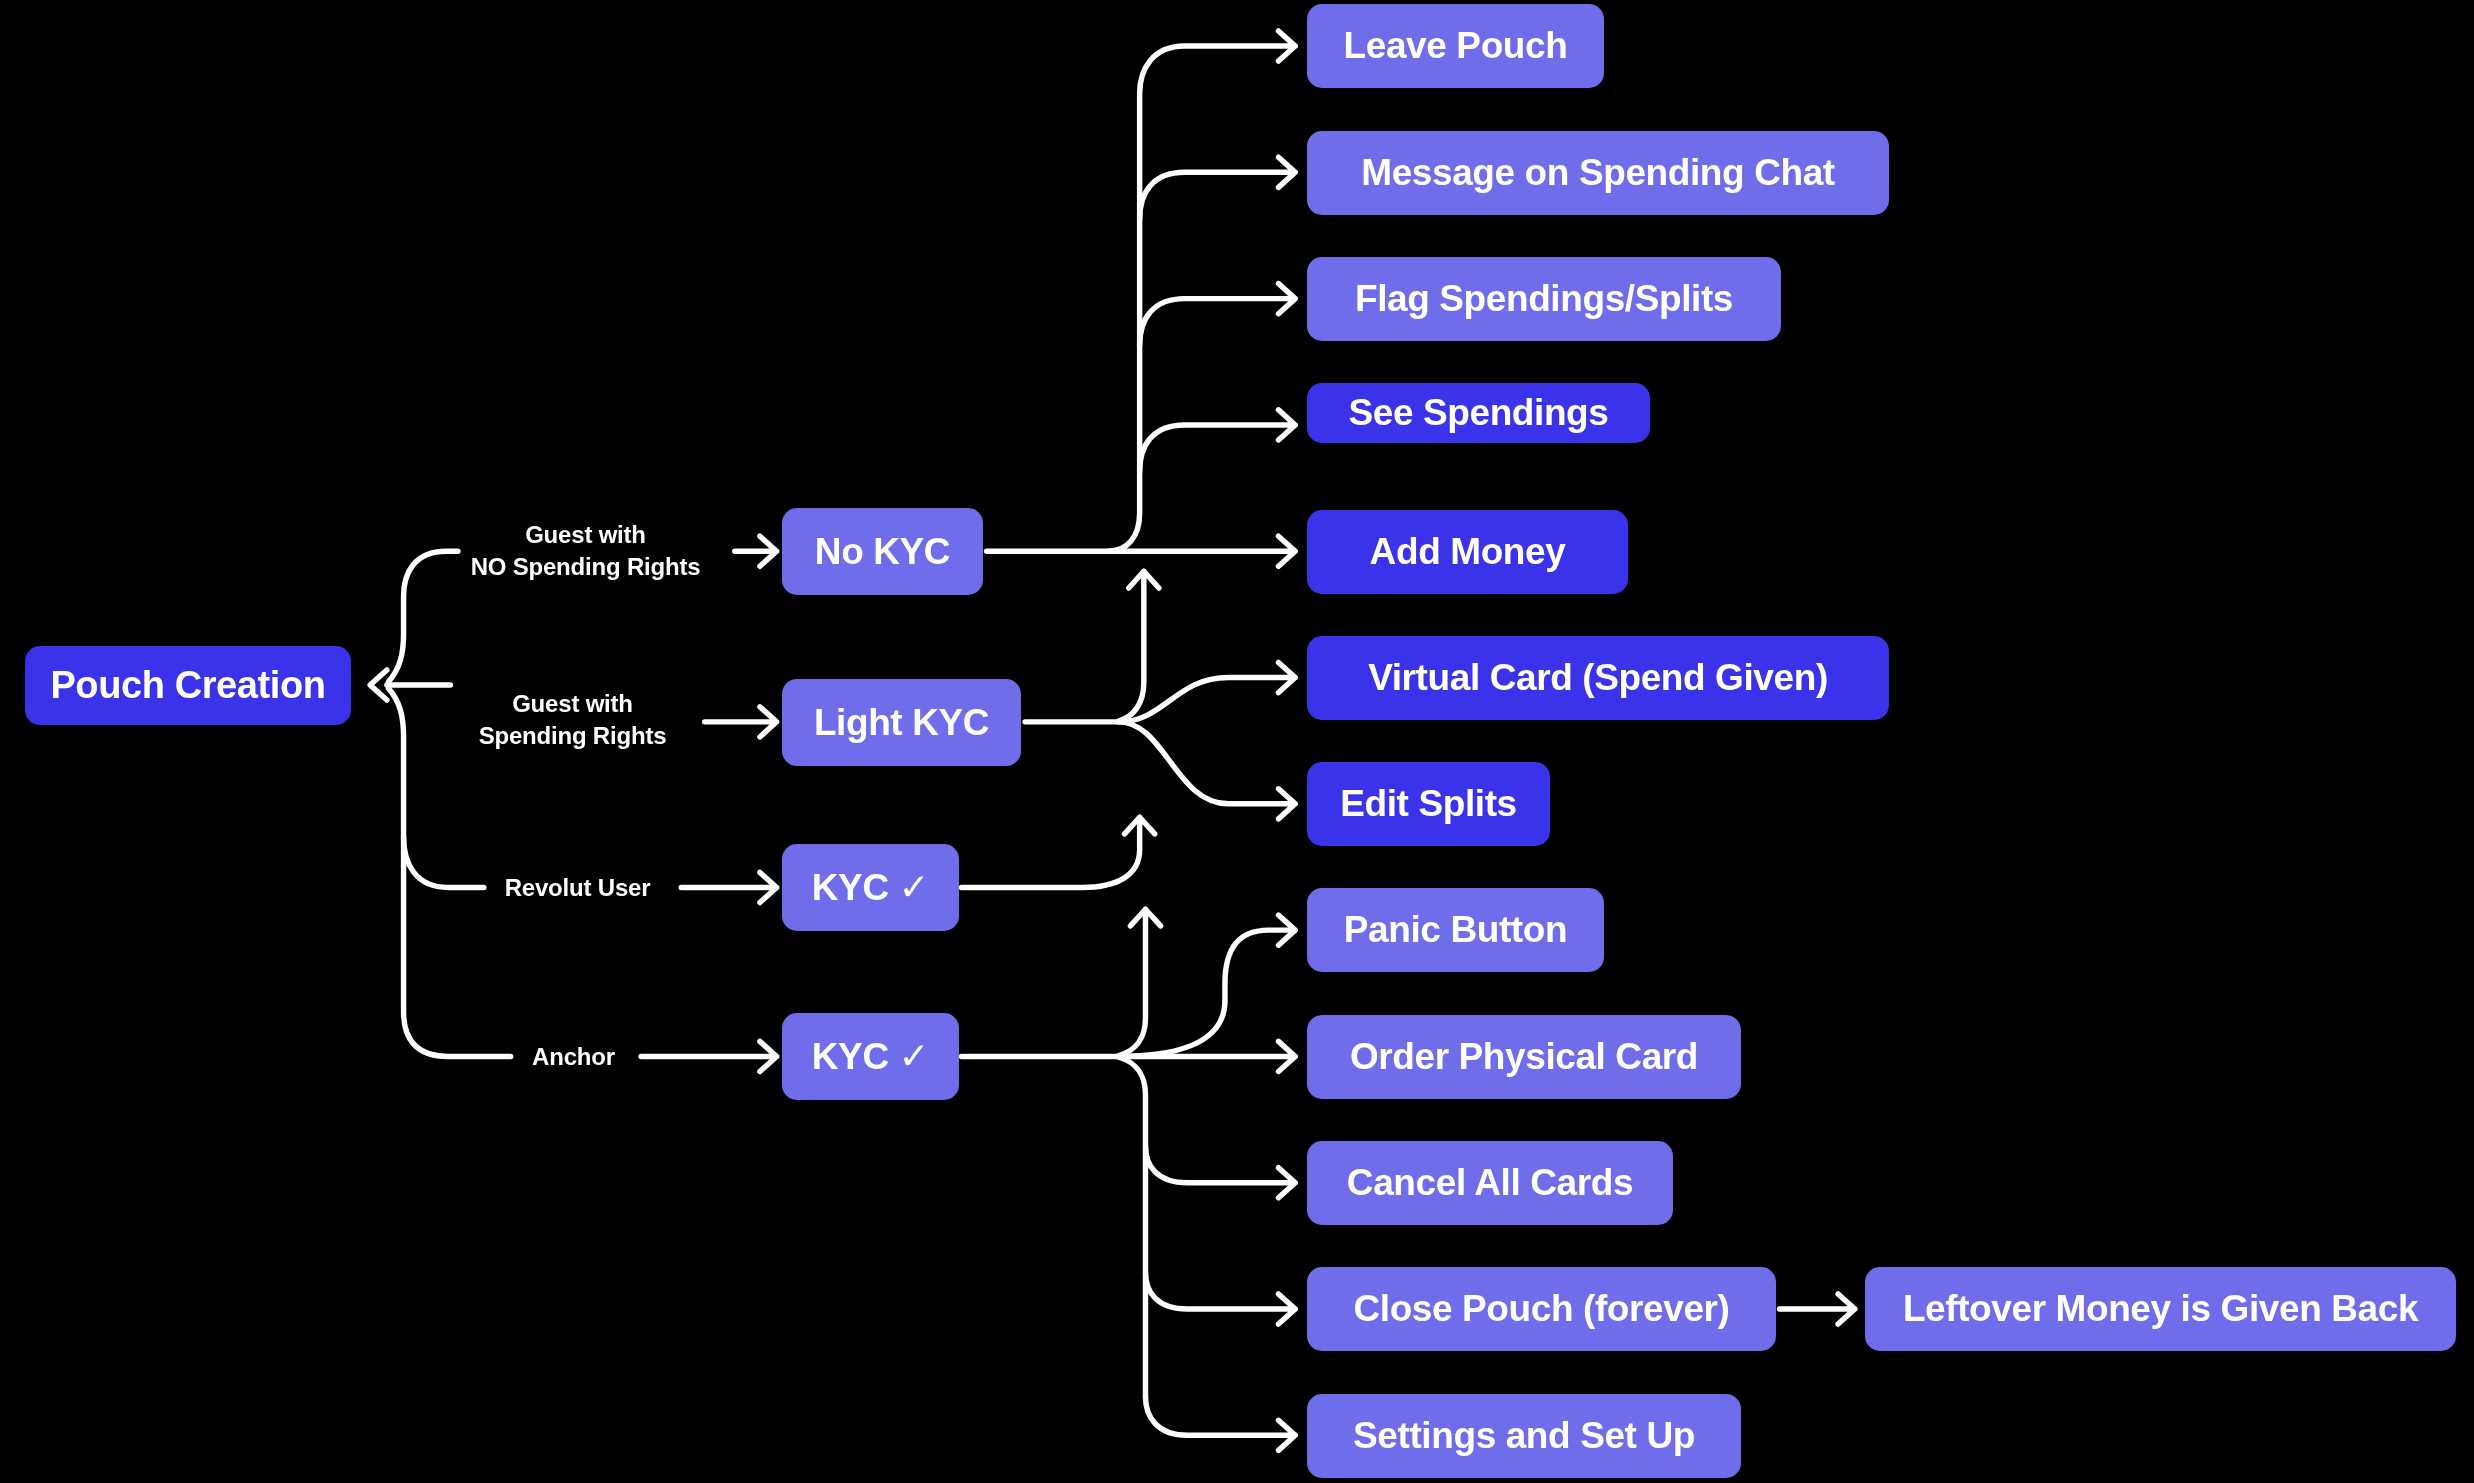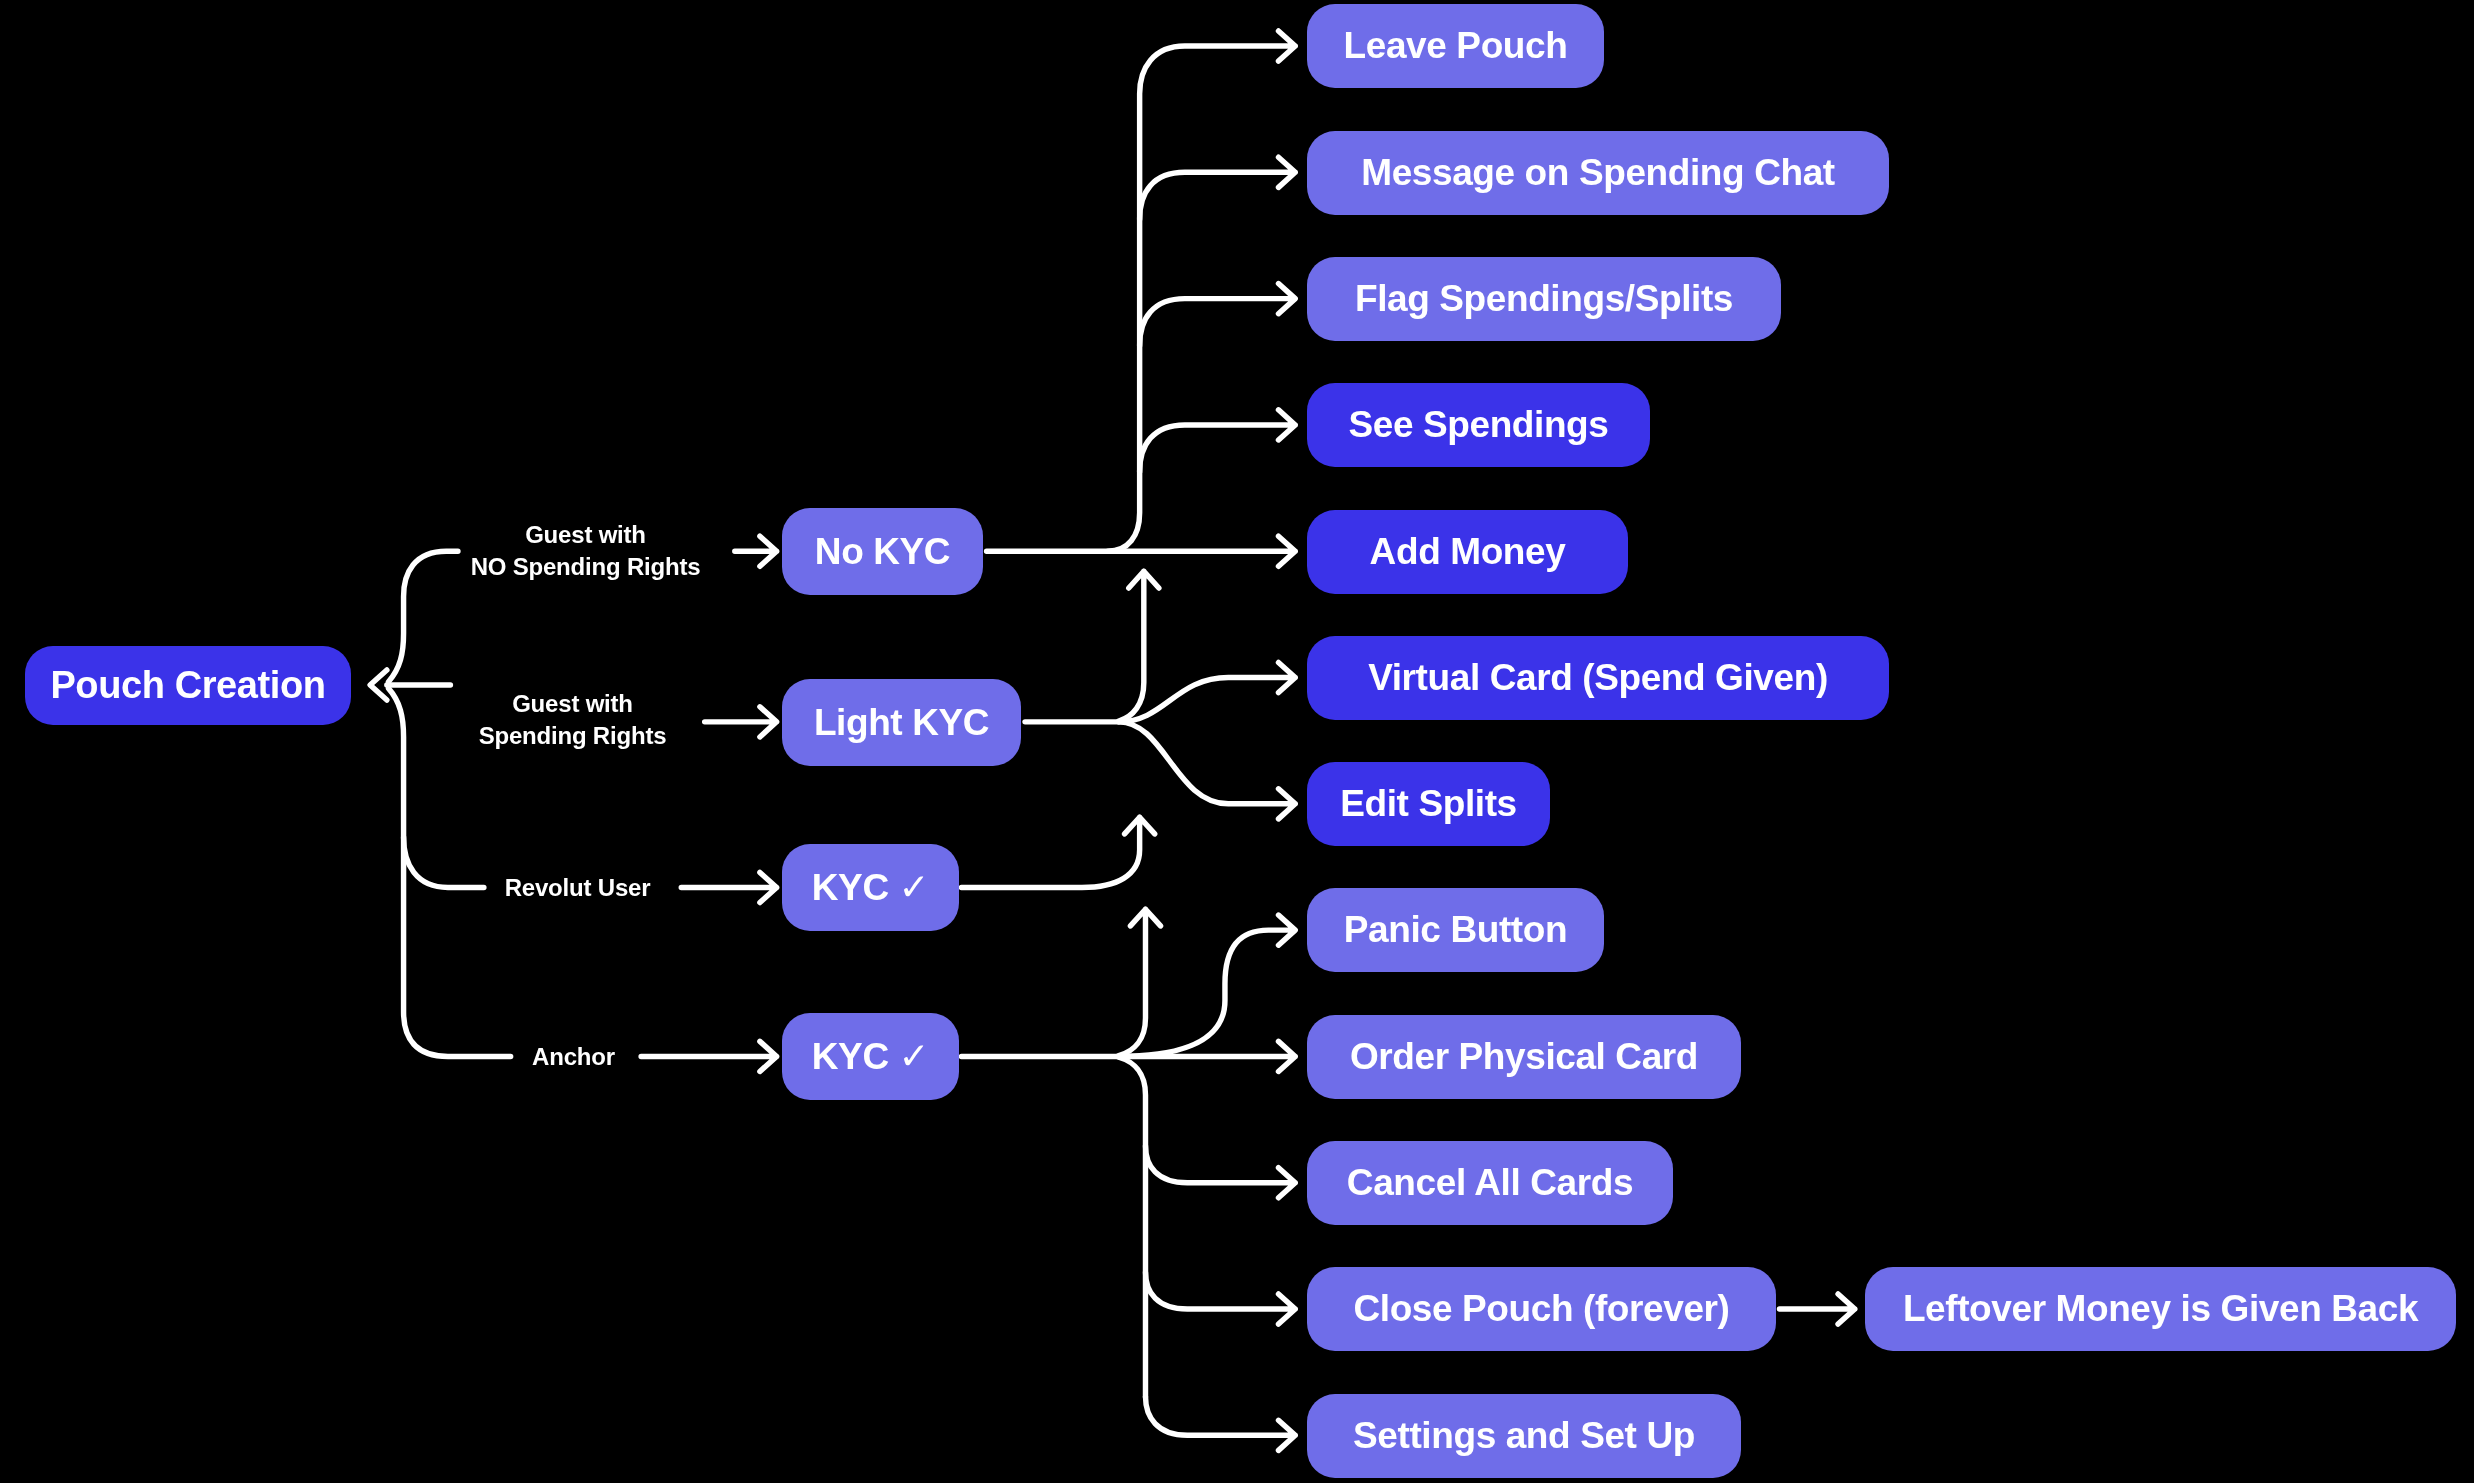--- a/index.html
+++ b/index.html
@@ -23,21 +23,21 @@
   }
   #connectors path {
     stroke: var(--line, #fff);
     stroke-width: 6.5;
     fill: none;
     stroke-linecap: round;
     stroke-linejoin: round;
   }
   .node {
     position: absolute;
-    border-radius: 28px;
+    border-radius: 15px;
     display: flex;
     align-items: center;
     justify-content: center;
     color: var(--text, #fff);
     font-weight: 700;
     font-size: 37px;
     letter-spacing: -0.4px;
     white-space: nowrap;
   }
   .node.dark  { background: var(--node-dark,  #3B33E9); }
@@ -147,21 +147,21 @@
 
   <div class="node light" style="left:1307px;top:4.2px;width:297px;height:84px">
     <span>Leave Pouch</span>
   </div>
   <div class="node light" style="left:1307px;top:131px;width:582px;height:84px">
     <span>Message on Spending Chat</span>
   </div>
   <div class="node light" style="left:1307px;top:257px;width:474px;height:84px">
     <span>Flag Spendings/Splits</span>
   </div>
-  <div class="node dark" style="left:1307px;top:383px;width:343px;height:84px">
+  <div class="node dark" style="left:1307px;top:383px;width:343px;height:60px">
     <span>See Spendings</span>
   </div>
   <div class="node dark" style="left:1307px;top:510px;width:321px;height:84px">
     <span>Add Money</span>
   </div>
   <div class="node dark" style="left:1307px;top:636px;width:582px;height:84px">
     <span>Virtual Card (Spend Given)</span>
   </div>
   <div class="node dark" style="left:1307px;top:762px;width:243px;height:84px">
     <span>Edit Splits</span>

